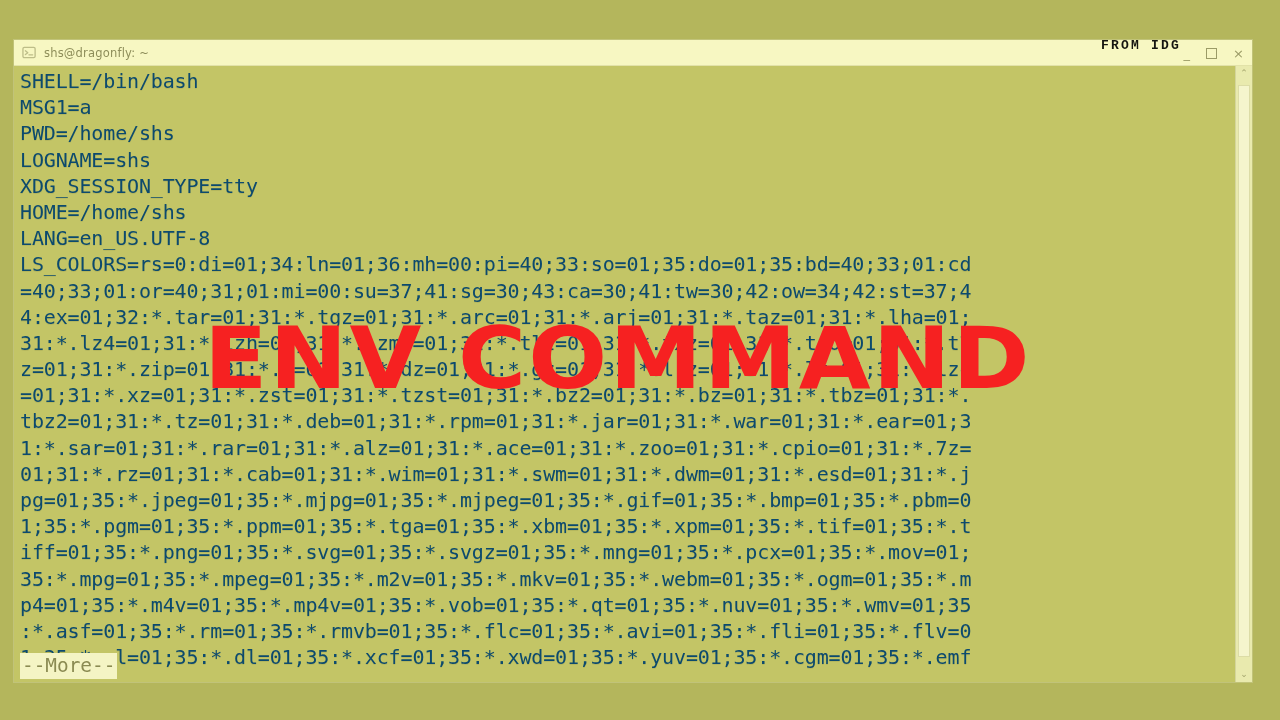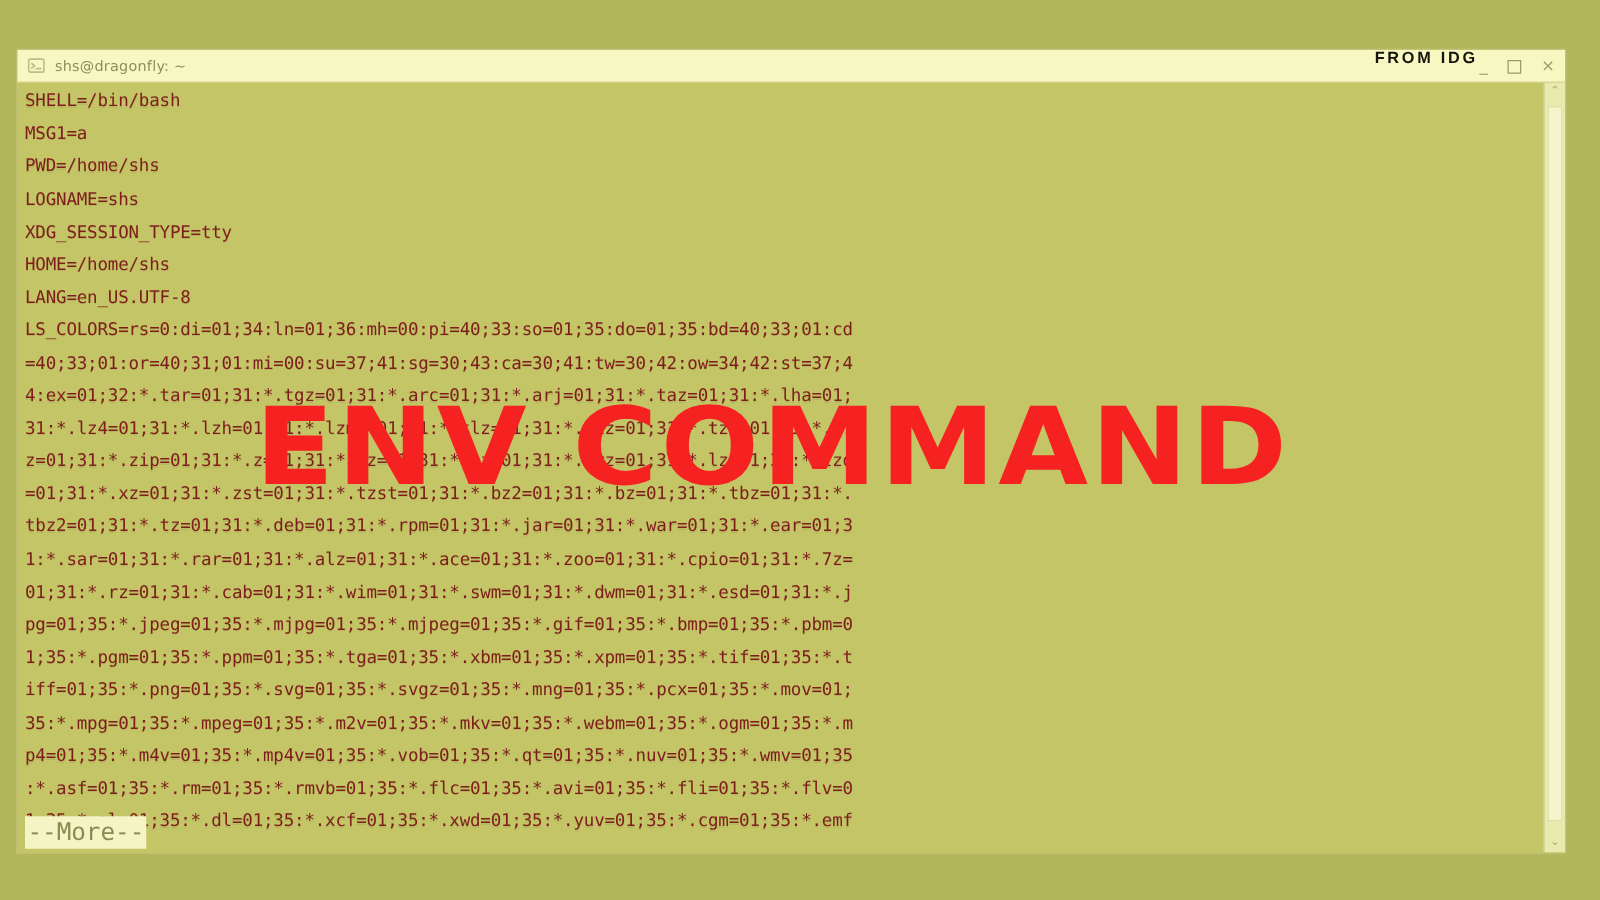--- a/index.html
+++ b/index.html
@@ -94,23 +94,23 @@
     background: #c3c566;
     overflow: hidden;
   }
 
   #term-text {
     position: absolute;
     left: 6px;
     top: 2px;
     right: 30px;
     font-family: "DejaVu Sans Mono", monospace;
-    font-size: 14px;
+    font-size: 20px;
     line-height: 26.2px;
-    color: #7f1d1d;
+    color: #0c4a6e;
     white-space: pre;
     letter-spacing: -0.15px;
     text-shadow: 0 1px 0 rgba(120,120,60,.18);
   }
   #term-text .line { display: block; height: 26.2px; }
 
   
   #more-line {
     position: absolute;
     left: 6px;
@@ -218,21 +218,21 @@
   }
   #logo .logo-mark {
     font-family: "DejaVu Sans", sans-serif;
     font-weight: 700;
     font-size: 78px;
     line-height: 76px;
     color: #151510;
     letter-spacing: -2px;
   }
   #logo .logo-sub {
-    font-family: Liberation Sans, sans-serif;
+    font-family: Liberation Mono, monospace;
     font-weight: 700;
     font-size: 13px;
     letter-spacing: 2.2px;
     color: #151510;
     margin-top: 2px;
   }
 </style>
 </head>
 <body>
 

